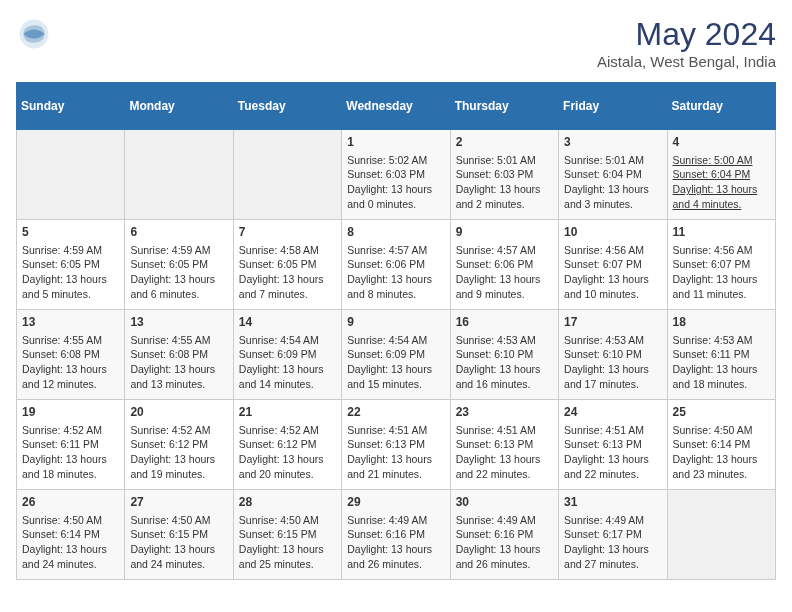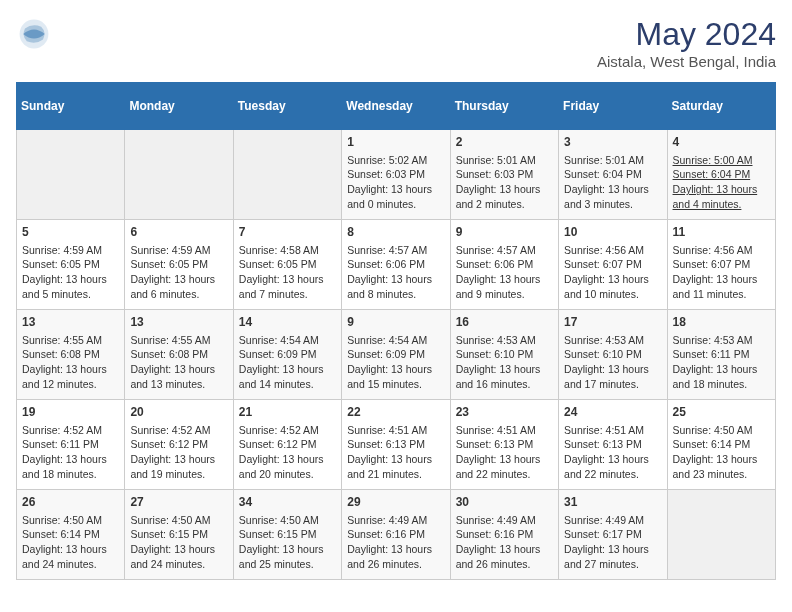--- a/index.html
+++ b/index.html
@@ -306,21 +306,21 @@
 and 24 minutes.</div>
         </td>
         <td>
           <span class="day-num">27</span>
           <div class="cell-info" style="white-space: pre-line;">Sunrise: 4:50 AM
 Sunset: 6:15 PM
 Daylight: 13 hours
 and 24 minutes.</div>
         </td>
         <td>
-          <span class="day-num">34</span>
+          <span class="day-num">28</span>
           <div class="cell-info" style="white-space: pre-line;">Sunrise: 4:50 AM
 Sunset: 6:15 PM
 Daylight: 13 hours
 and 25 minutes.</div>
         </td>
         <td>
           <span class="day-num">29</span>
           <div class="cell-info" style="white-space: pre-line;">Sunrise: 4:49 AM
 Sunset: 6:16 PM
 Daylight: 13 hours

